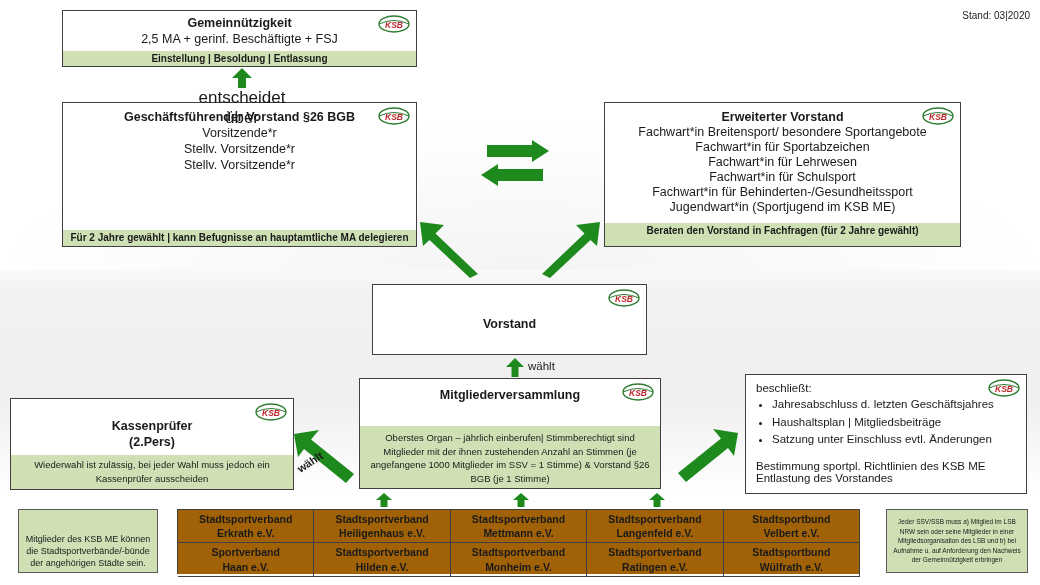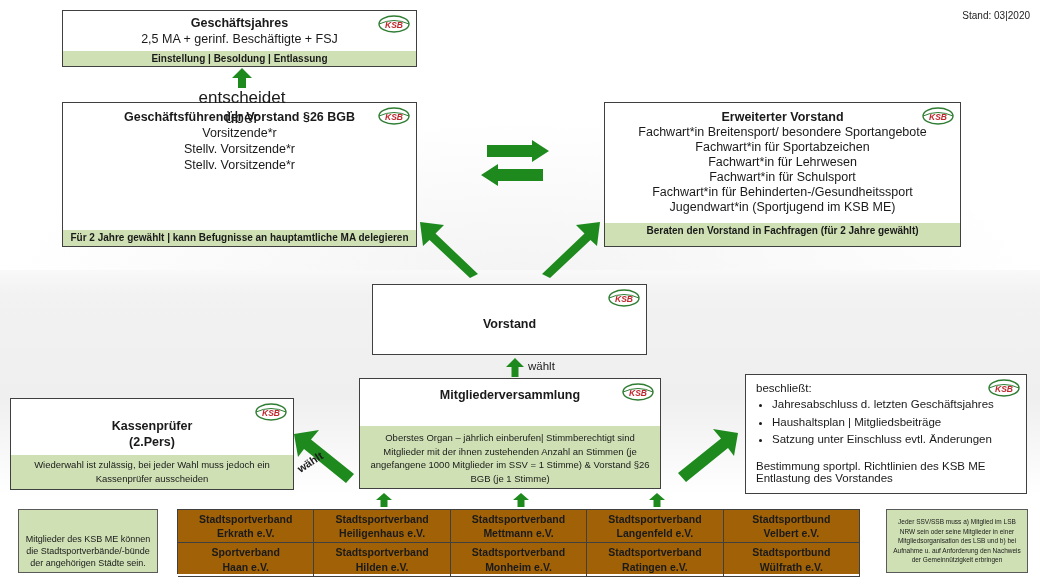--- a/index.html
+++ b/index.html
@@ -76,21 +76,21 @@
 <div class="stand">Stand: 03|2020</div>
 
 <div class="box" style="left:62px;top:10px;width:355px;height:57px;">
   <div class="logo">
     <svg width="32" height="18" viewBox="0 0 32 18">
       <ellipse cx="16" cy="9" rx="15" ry="8" fill="none" stroke="#2e7d32" stroke-width="1.4"></ellipse>
       <path d="M1 9 Q16 2 31 9" fill="none" stroke="#2e7d32" stroke-width="1"></path>
       <text x="16" y="12.5" font-family="'Liberation Sans',sans-serif" font-size="8.5" font-weight="bold" font-style="italic" fill="#c0252b" text-anchor="middle">KSB</text>
     </svg>
   </div>
-  <div class="title" style="font-size:12.5px;margin-top:5px;">Geschäftsjahres</div>
+  <div class="title" style="font-size:12.5px;margin-top:5px;">Gemeinnützigkeit</div>
   <div class="sub" style="font-size:12.5px;margin-top:2px;">2,5 MA + gerinf. Beschäftigte + FSJ</div>
   <div class="greenband" style="position:absolute;left:0;bottom:0;width:100%;height:15px;font-size:10px;font-weight:bold;line-height:15px;">Einstellung | Besoldung | Entlassung</div>
 </div>
 
 <div class="arrow" style="left:231px;top:68px;">
   <svg width="22" height="20" viewBox="0 0 22 20">
     <path d="M11 0 L21 10 L15 10 L15 20 L7 20 L7 10 L1 10 Z" fill="#1e8a1e"></path>
   </svg>
 </div>
 <div class="caption" style="left:182px;top:88px;width:120px;font-size:17px;">entscheidet über</div>

